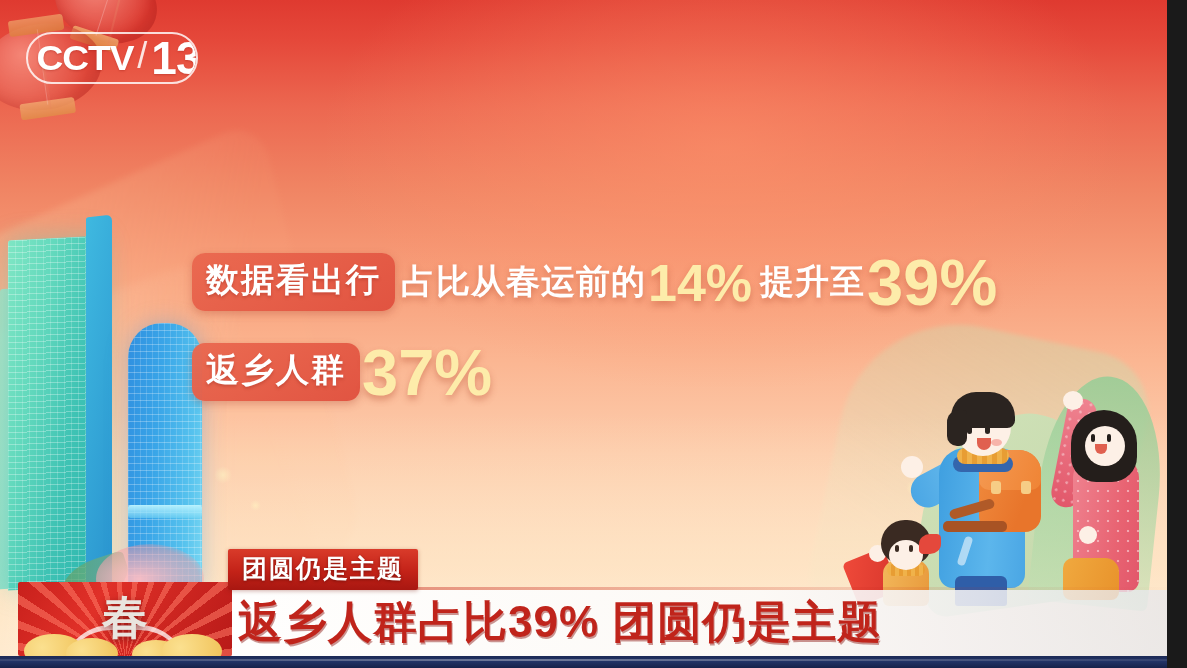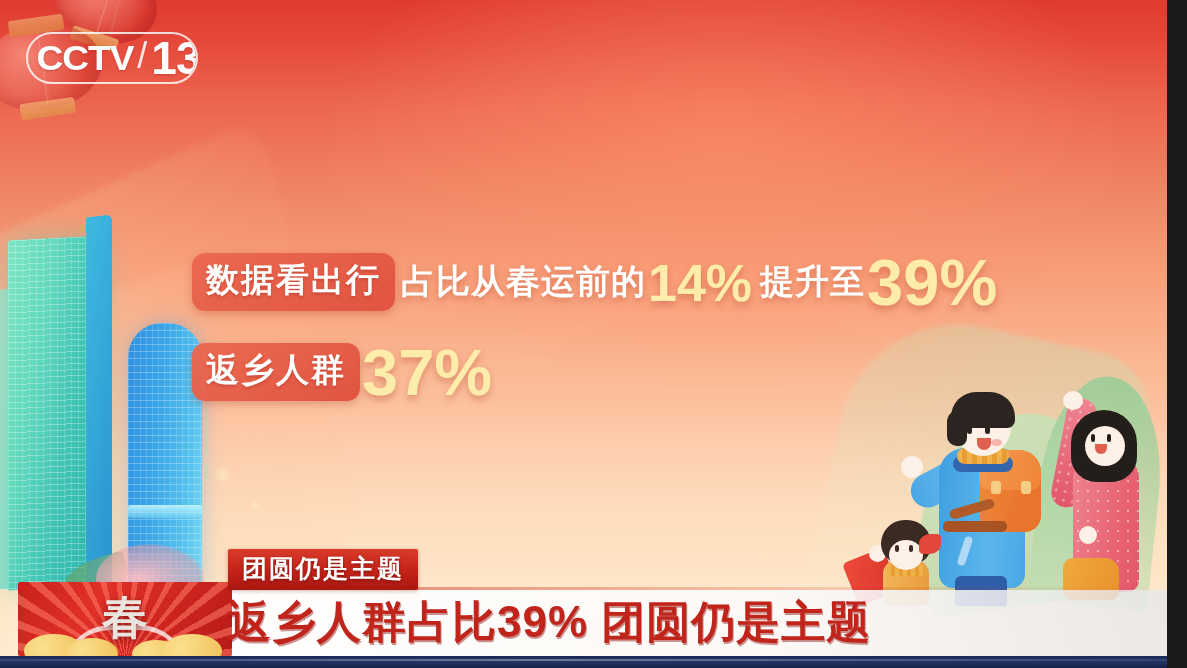--- a/index.html
+++ b/index.html
@@ -684,21 +684,21 @@
   }
   .chyron-bar-left-fade {
     position: absolute;
     left: 0; bottom: 12px;
     width: 240px; height: 66px;
     background: linear-gradient(to right, rgba(255,255,255,0) 0%, rgba(255,255,255,.55) 70%, rgba(255,255,255,.95) 100%);
     pointer-events: none;
   }
   .chyron-title {
     position: absolute;
-    left: 227px; bottom: 16px;
+    left: 238px; bottom: 16px;
     font-size: 44px;
     font-weight: 700;
     letter-spacing: 1px;
     color: #c0241b;
     text-shadow: 1px 2px 0 rgba(140,20,15,.45);
     white-space: nowrap;
     font-family: "Liberation Sans", sans-serif;
   }
   .chyron-baseline {
     position: absolute;

